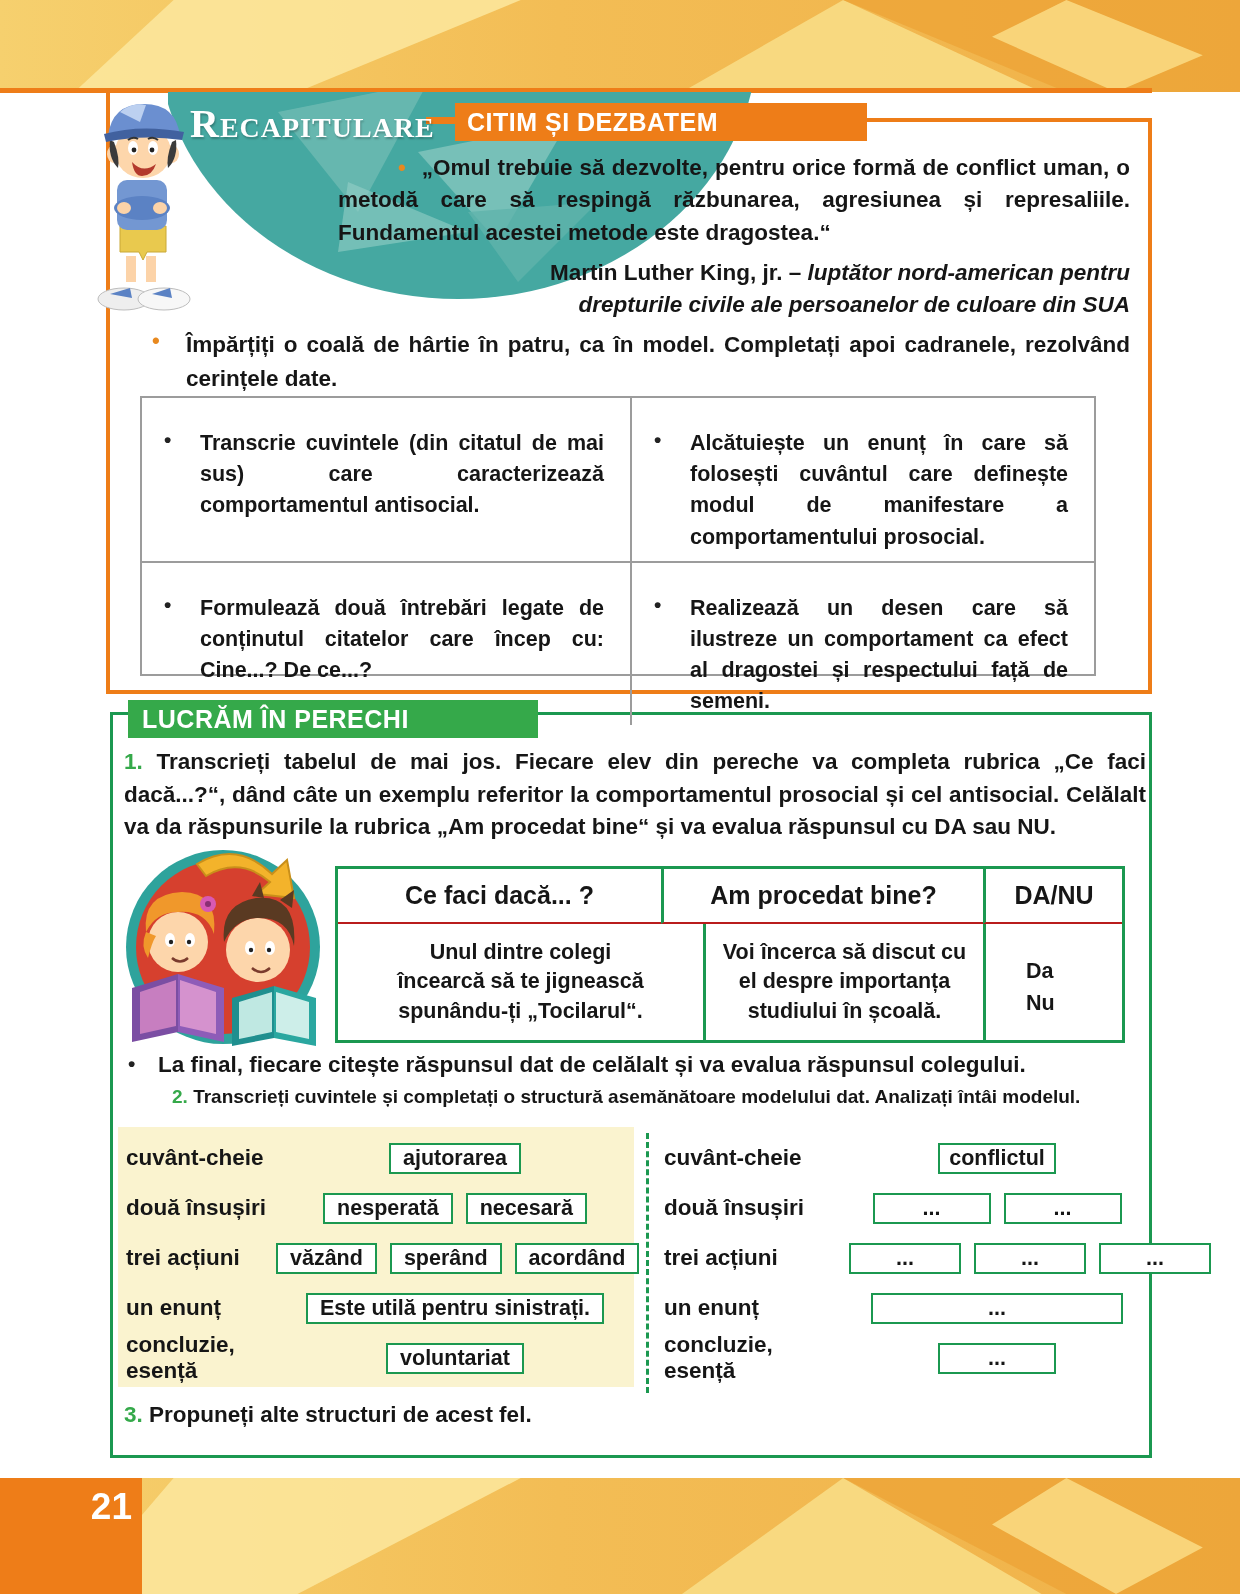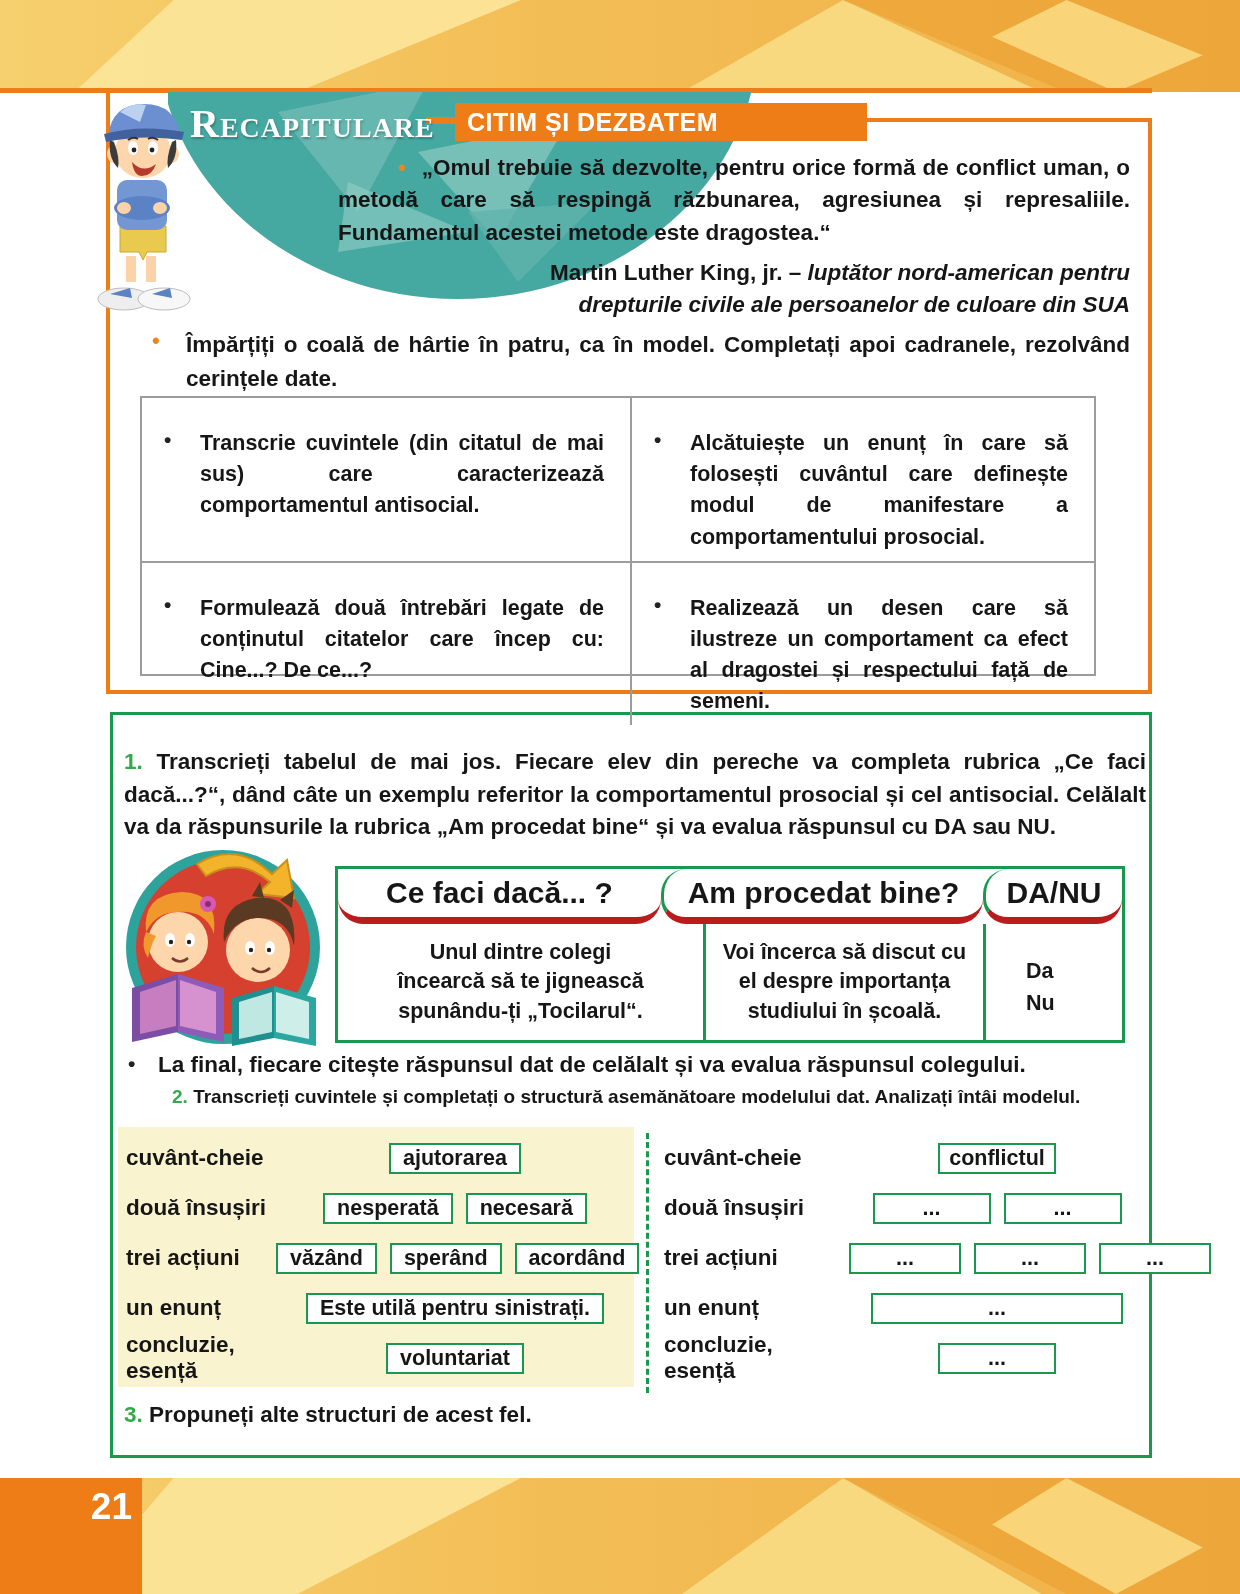--- a/index.html
+++ b/index.html
@@ -72,21 +72,21 @@
            font-size:22.5px; font-weight:bold; line-height:1.45; text-align:justify; }
 
   .children-ill { position:absolute; left:102px; top:846px; width:242px; height:202px; z-index:3; }
 
   
   .gtable { position:absolute; left:335px; top:866px; width:790px; z-index:3;
             display:grid; grid-template-columns:323px 322px 1fr; grid-template-rows:55px 116px;
             border:3px solid #1b9850; box-sizing:border-box; background:#fff; }
   .gcell { display:flex; align-items:center; justify-content:center; text-align:center;
            font-weight:bold; box-sizing:border-box; padding:4px 12px; }
-  .ghead { font-size:30px; border-bottom:7px solid #b91c1c;border-radius:25px; }
+  .ghead { font-size:25px; border-bottom:2px solid #b91c1c; }
   .gc2 { border-left:3px solid #1b9850; }
   .gbody { font-size:21.5px; line-height:1.35;margin-left:42px; }
   .gdanu { flex-direction:column; align-items:flex-start; justify-content:center;
            padding:10px 0 0 40px; font-size:21.5px; line-height:1.5; }
 
   .final-bullet { position:absolute; left:128px; top:1052px; width:1010px; display:flex; z-index:3; }
   .dbullet { width:30px; flex:0 0 30px; font-size:21px; font-weight:bold; color:#222; }
   .fbtext { font-size:22.5px; font-weight:bold; }
   .item2 { position:absolute; left:124px; top:1086px; width:1022px; z-index:3; font-size:19px; font-weight:bold;margin-left:48px; }
 
@@ -206,20 +206,21 @@
       <span class="qbullet">•</span>
       <div class="qtext">Formulează două întrebări legate de conținutul citatelor care încep cu: Cine...? De ce...?</div>
     </div>
     <div class="qcell qcell-br">
       <span class="qbullet">•</span>
       <div class="qtext">Realizează un desen care să ilustreze un comportament ca efect al dragostei și respectului față de semeni.</div>
     </div>
   </div>
 
   <div class="green-box"></div>
+  <div class="green-banner">LUCRĂM ÎN PERECHI</div>
 
   <div class="item1">
     <span class="num">1.</span>
     <span>Transcrieți tabelul de mai jos. Fiecare elev din pereche va completa rubrica „Ce faci dacă...?“, dând câte un exemplu referitor la comportamentul prosocial și cel antisocial. Celălalt va da răspunsurile la rubrica „Am procedat bine“ și va evalua răspunsul cu DA sau NU.</span>
   </div>
 
   <svg class="children-ill" viewBox="0 0 242 202" aria-hidden="true">
     <circle cx="121" cy="101" r="97" fill="#2ea39c"></circle>
     <circle cx="121" cy="101" r="87" fill="#d6402e"></circle>
 

